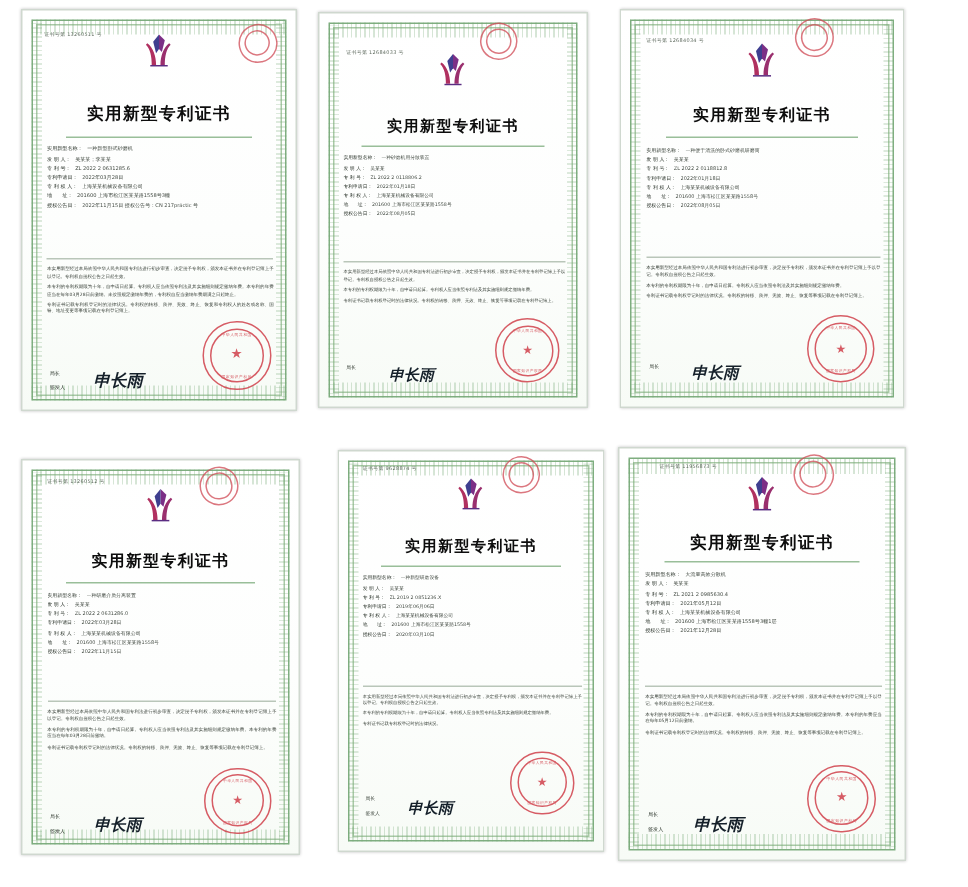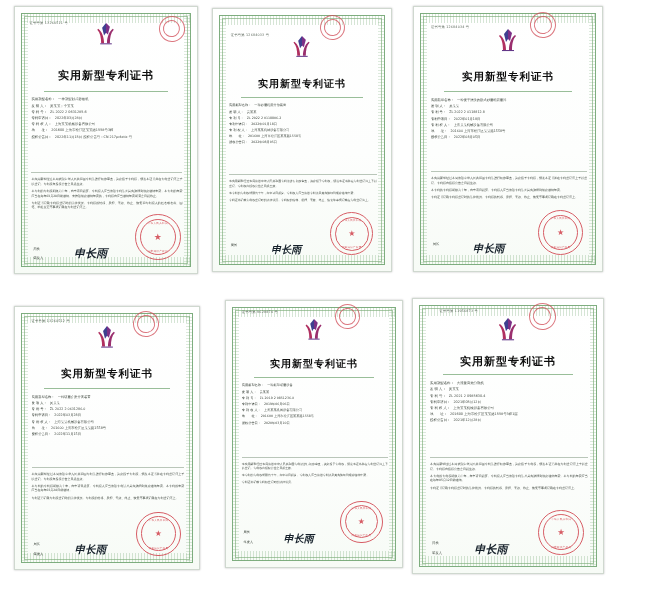--- a/index.html
+++ b/index.html
@@ -195,21 +195,20 @@
     letter-spacing: 0.3px;
   }
 
   .signature {
     position: absolute;
     color: #15202a;
     font-family: "DejaVu Serif", "Liberation Serif", serif;
     font-weight: bold;
     font-style: italic;
     white-space: nowrap;
-    margin-left: 12px;
   }
   .sign-label {
     position: absolute;
     color: #2f382f;
     line-height: 1.5;
     white-space: nowrap;
   }
   .hairline {
     position: absolute;
     left: 9%;

